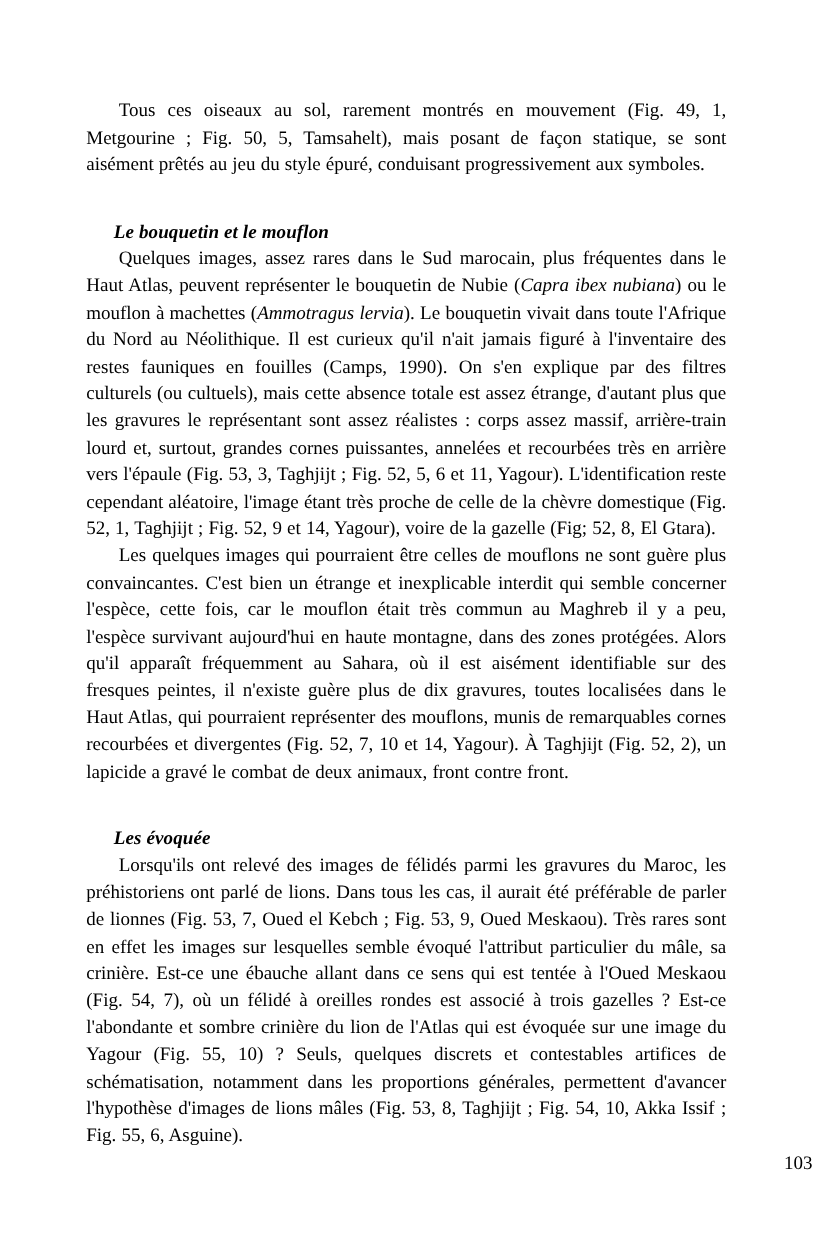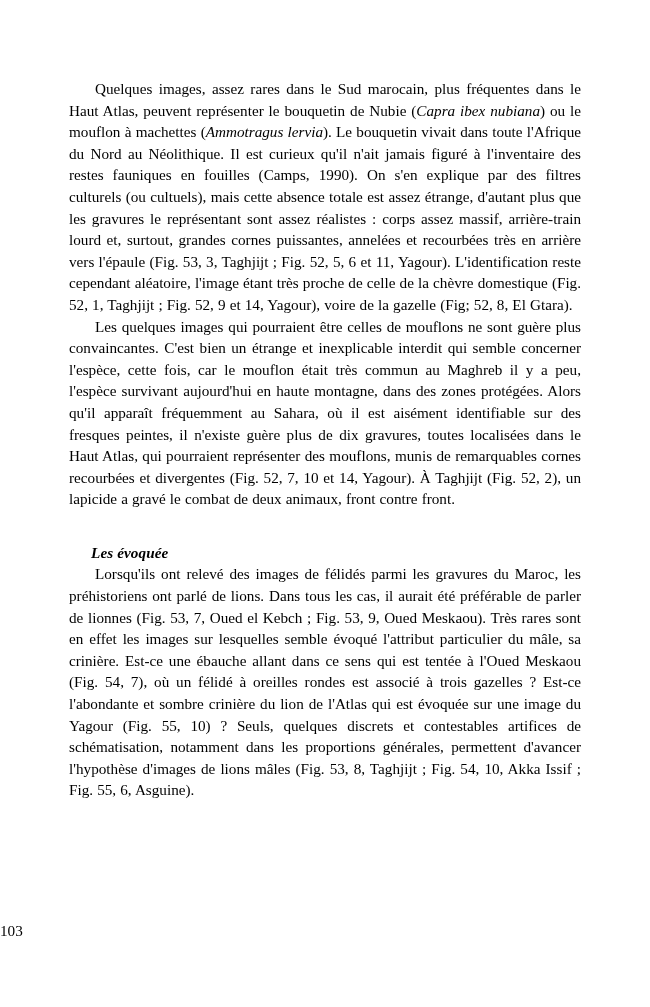--- a/index.html
+++ b/index.html
@@ -51,33 +51,35 @@
   .para + .para {
     margin-top: 0;
   }
   i.sci {
   }
   .folio {
     position: absolute;
     left: 0;
     right: 0;
     top: 920px;
-    text-align: left;
+    text-align: right;
     font-size: 15.2px;
     line-height: 21.6px;
   }
 </style>
 </head>
 <body>
 
 <div class="page">
 
   <div class="text-block">
 
+    <p class="para">Tous ces oiseaux au sol, rarement montrés en mouvement (Fig. 49, 1, Metgourine ; Fig. 50, 5, Tamsahelt), mais posant de façon statique, se sont aisément prêtés au jeu du style épuré, conduisant progressivement aux symboles.</p>
 
+    <h3 class="section-heading">Le bouquetin et le mouflon</h3>
 
     <p class="para">Quelques images, assez rares dans le Sud marocain, plus fréquentes dans le Haut Atlas, peuvent représenter le bouquetin de Nubie (<i class="sci">Capra ibex nubiana</i>) ou le mouflon à machettes (<i class="sci">Ammotragus lervia</i>). Le bouquetin vivait dans toute l'Afrique du Nord au Néolithique. Il est curieux qu'il n'ait jamais figuré à l'inventaire des restes fauniques en fouilles (Camps, 1990). On s'en explique par des filtres culturels (ou cultuels), mais cette absence totale est assez étrange, d'autant plus que les gravures le représentant sont assez réalistes : corps assez massif, arrière-train lourd et, surtout, grandes cornes puissantes, annelées et recourbées très en arrière vers l'épaule (Fig. 53, 3, Taghjijt ; Fig. 52, 5, 6 et 11, Yagour). L'identification reste cependant aléatoire, l'image étant très proche de celle de la chèvre domestique (Fig. 52, 1, Taghjijt ; Fig. 52, 9 et 14, Yagour), voire de la gazelle (Fig; 52, 8, El Gtara).</p>
 
     <p class="para">Les quelques images qui pourraient être celles de mouflons ne sont guère plus convaincantes. C'est bien un étrange et inexplicable interdit qui semble concerner l'espèce, cette fois, car le mouflon était très commun au Maghreb il y a peu, l'espèce survivant aujourd'hui en haute montagne, dans des zones protégées. Alors qu'il apparaît fréquemment au Sahara, où il est aisément identifiable sur des fresques peintes, il n'existe guère plus de dix gravures, toutes localisées dans le Haut Atlas, qui pourraient représenter des mouflons, munis de remarquables cornes recourbées et divergentes (Fig. 52, 7, 10 et 14, Yagour). À Taghjijt (Fig. 52, 2), un lapicide a gravé le combat de deux animaux, front contre front.</p>
 
     <h3 class="section-heading">Les évoquée</h3>
 
     <p class="para">Lorsqu'ils ont relevé des images de félidés parmi les gravures du Maroc, les préhistoriens ont parlé de lions. Dans tous les cas, il aurait été préférable de parler de lionnes (Fig. 53, 7, Oued el Kebch ; Fig. 53, 9, Oued Meskaou). Très rares sont en effet les images sur lesquelles semble évoqué l'attribut particulier du mâle, sa crinière. Est-ce une ébauche allant dans ce sens qui est tentée à l'Oued Meskaou (Fig. 54, 7), où un félidé à oreilles rondes est associé à trois gazelles ? Est-ce l'abondante et sombre crinière du lion de l'Atlas qui est évoquée sur une image du Yagour (Fig. 55, 10) ? Seuls, quelques discrets et contestables artifices de schématisation, notamment dans les proportions générales, permettent d'avancer l'hypothèse d'images de lions mâles (Fig. 53, 8, Taghjijt ; Fig. 54, 10, Akka Issif ; Fig. 55, 6, Asguine).</p>
 
   </div>

